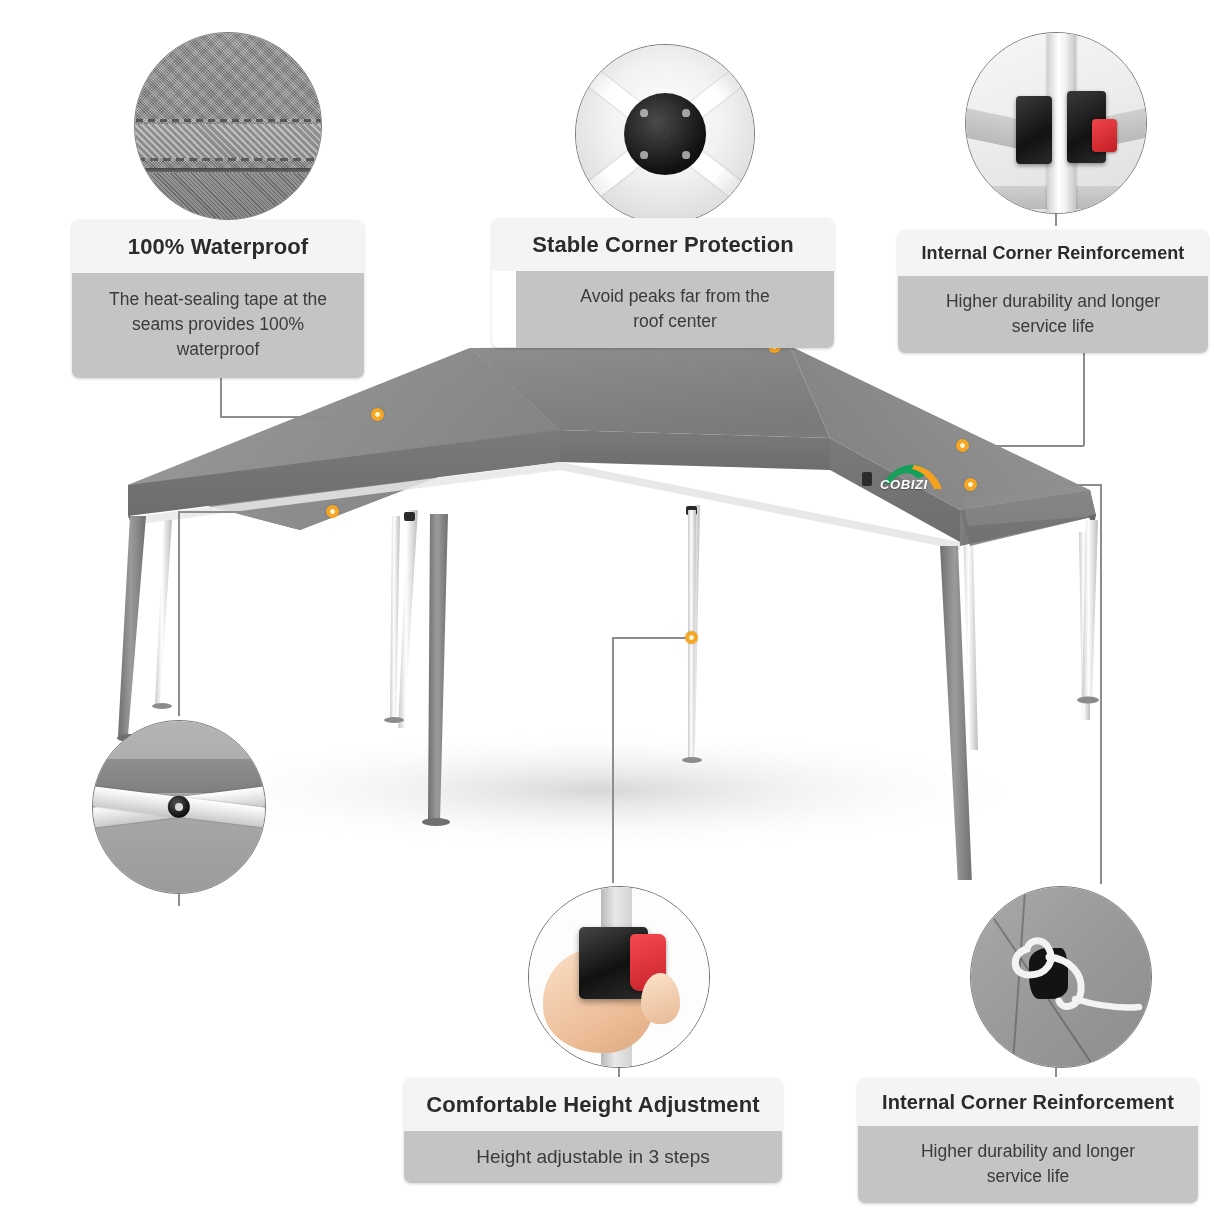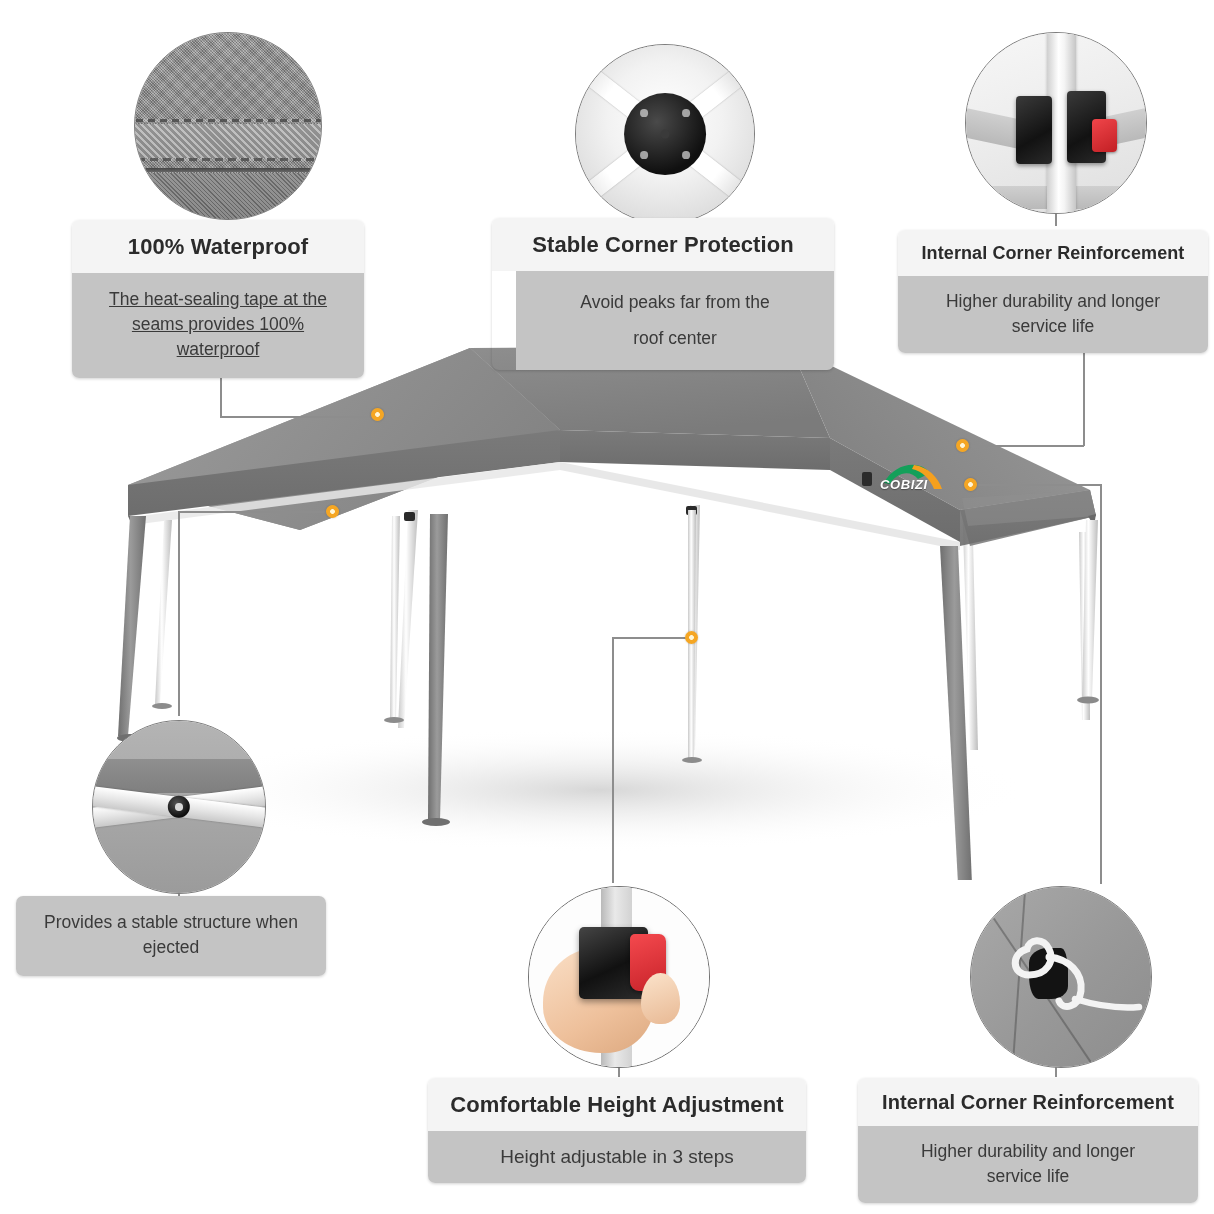--- a/index.html
+++ b/index.html
@@ -300,38 +300,37 @@
     <div class="rp-patch" style="left:32%;top:34%;width:22%;height:28%;"></div>
     <svg viewBox="0 0 180 180" width="180" height="180" style="position:absolute;inset:0;">
       <path d="M56 62 C40 66, 40 88, 58 88 C76 88, 84 74, 78 62 C72 50, 58 52, 56 62 Z" fill="none" stroke="#f3f3f3" stroke-width="7" stroke-linecap="round"></path>
       <path d="M78 70 C98 72, 112 86, 110 104 C108 120, 92 124, 88 114" fill="none" stroke="#f3f3f3" stroke-width="7" stroke-linecap="round"></path>
       <path d="M104 112 C124 118, 146 122, 168 120" fill="none" stroke="#f3f3f3" stroke-width="6.5" stroke-linecap="round"></path>
     </svg>
   </div>
 
   <div class="callout" style="left:72px;top:220px;width:292px;">
     <div class="hd" style="font-size:22px;padding:14px 10px 13px;">100% Waterproof</div>
-    <div class="bd" style="font-size:17.5px;line-height:25px;padding:14px 22px 16px;text-decoration:underline;">The heat-sealing tape at the seams provides 100% waterproof</div>
+    <div class="bd" style="font-size:17.5px;line-height:25px;padding:14px 22px 16px;">The heat-sealing tape at the seams provides 100% waterproof</div>
   </div>
 
   <div class="callout" style="left:492px;top:218px;width:342px;">
     <div class="hd" style="font-size:22px;padding:14px 10px 13px;">Stable Corner Protection</div>
-    <div class="bd" style="font-size:17.5px;line-height:36px;padding:13px 54px 14px;margin-left:24px;">Avoid peaks far from the roof center</div>
+    <div class="bd" style="font-size:17.5px;line-height:25px;padding:13px 54px 14px;margin-left:24px;">Avoid peaks far from the roof center</div>
   </div>
 
   <div class="callout" style="left:898px;top:230px;width:310px;">
     <div class="hd" style="font-size:18px;padding:13px 6px 12px;">Internal Corner Reinforcement</div>
     <div class="bd" style="font-size:17.5px;line-height:25px;padding:13px 34px 14px;">Higher durability and longer service life</div>
   </div>
 
   <div class="callout" style="left:16px;top:896px;width:310px;">
-    <div class="bd" style="font-size:17.5px;line-height:25px;padding:14px 18px 16px;">Provides a stable structure when ejected</div>
-  </div>
-
-  <div class="callout" style="left:428px;top:1078px;width:378px;">
+  </div>
+
+  <div class="callout" style="left:404px;top:1078px;width:378px;">
     <div class="hd" style="font-size:22px;padding:14px 10px 13px;">Comfortable Height Adjustment</div>
     <div class="bd" style="font-size:19px;line-height:25px;padding:13px 20px 14px;">Height adjustable in 3 steps</div>
   </div>
 
   <div class="callout" style="left:858px;top:1078px;width:340px;">
     <div class="hd" style="font-size:20px;padding:13px 6px 12px;">Internal Corner Reinforcement</div>
     <div class="bd" style="font-size:17.5px;line-height:25px;padding:13px 50px 14px;">Higher durability and longer service life</div>
   </div>
 
 </div>

